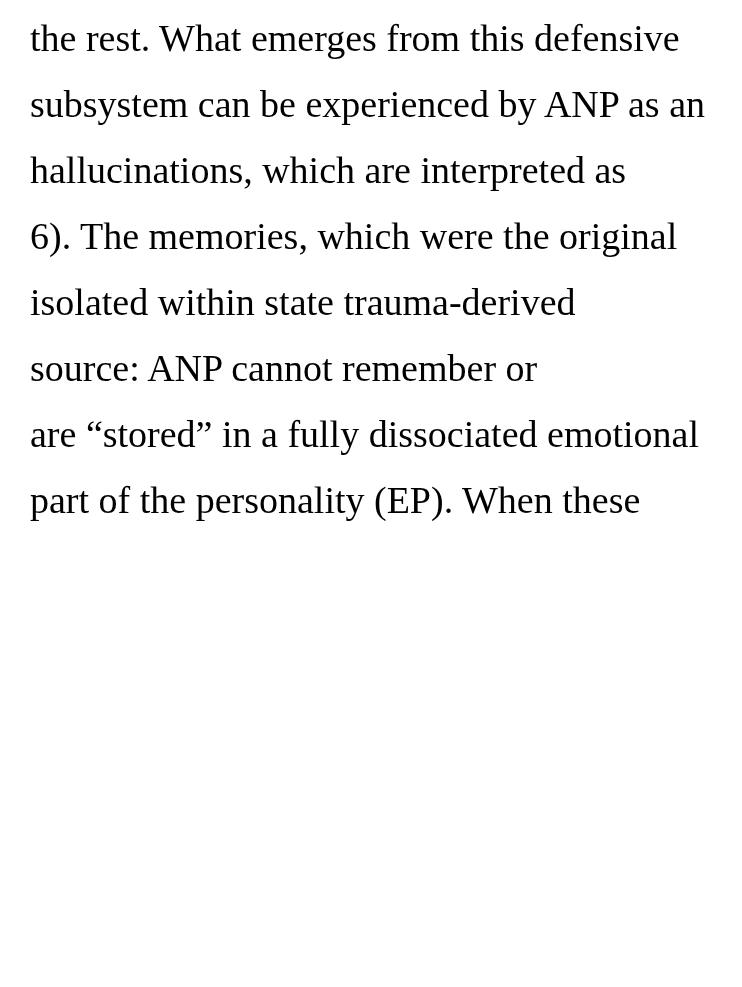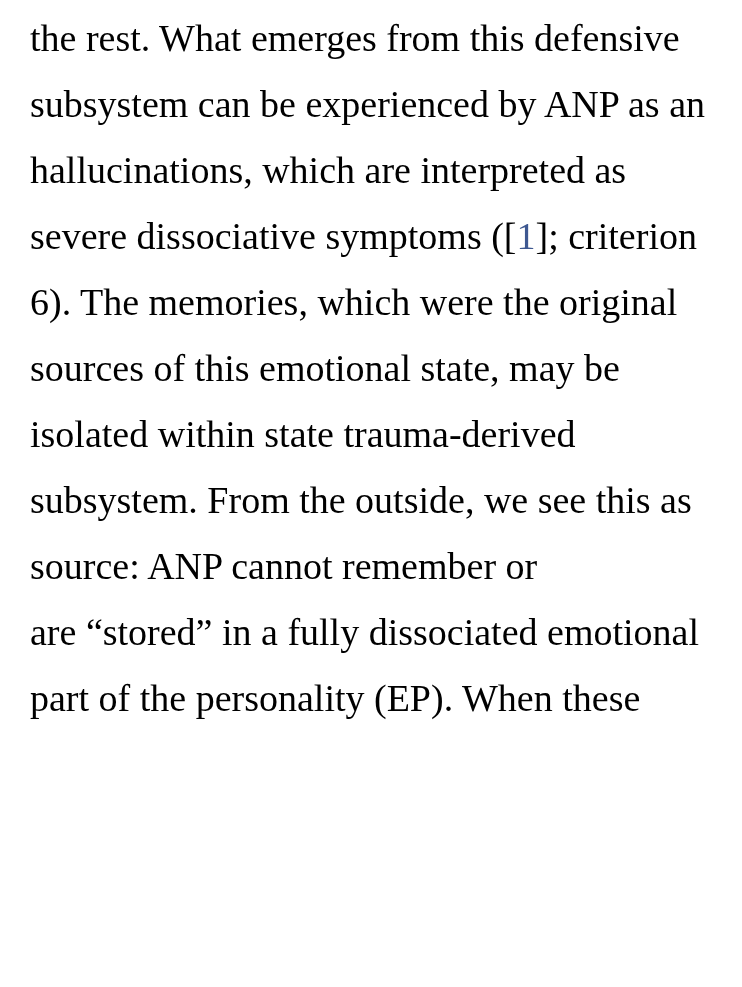--- a/index.html
+++ b/index.html
@@ -37,24 +37,19 @@
   }
 </style>
 </head>
 <body>
 
 <div class="page">
   <div class="text-column">
     <div class="text-line">the rest. What emerges from this defensive</div>
     <div class="text-line">subsystem can be experienced by ANP as an</div>
     <div class="text-line">hallucinations, which are interpreted as</div>
-    <div class="text-line">
-      <span>severe dissociative symptoms ([</span><a class="citation-link">1</a><span>]; criterion</span>
-    </div>
     <div class="text-line">6). The memories, which were the original</div>
-    <div class="text-line">sources of this emotional state, may be</div>
     <div class="text-line">isolated within state trauma-derived</div>
-    <div class="text-line">subsystem. From the outside, we see this as</div>
     <div class="text-line">source: ANP cannot remember or</div>
     <div class="text-line">are “stored” in a fully dissociated emotional</div>
     <div class="text-line">part of the personality (EP). When these</div>
   </div>
 </div>
 
 </body></html>

